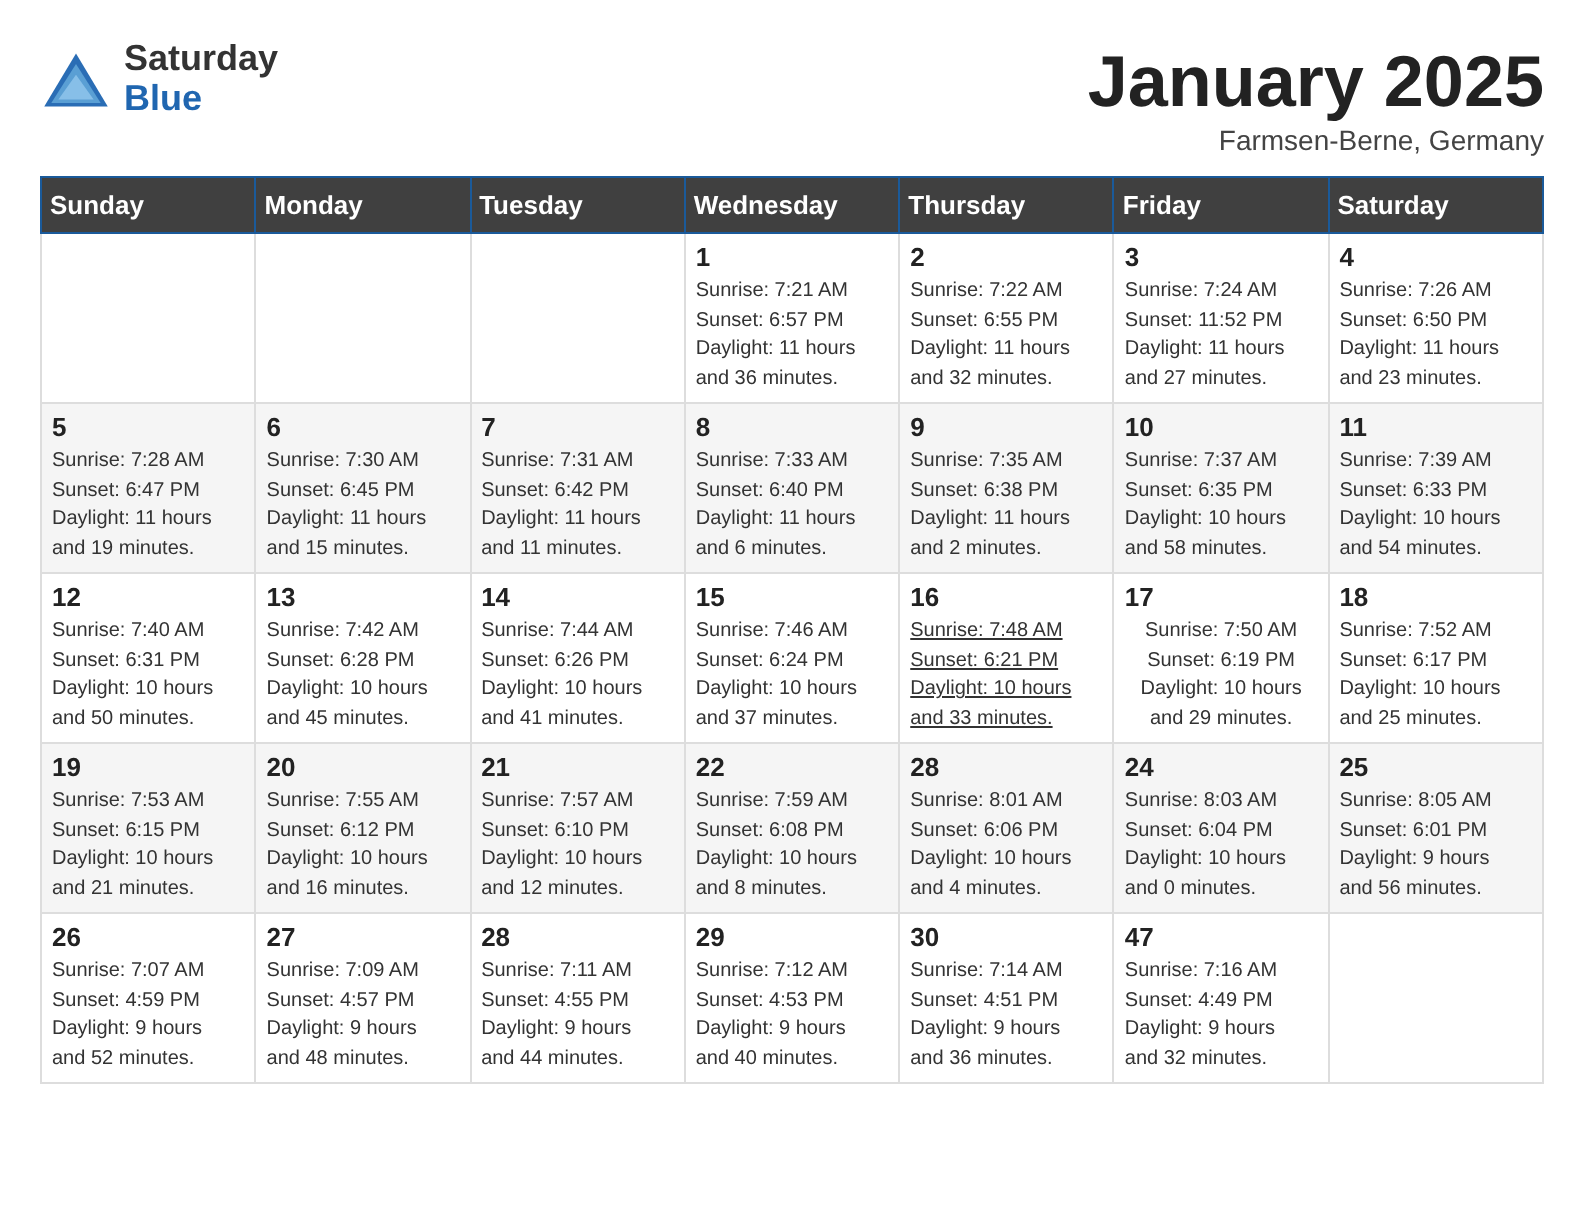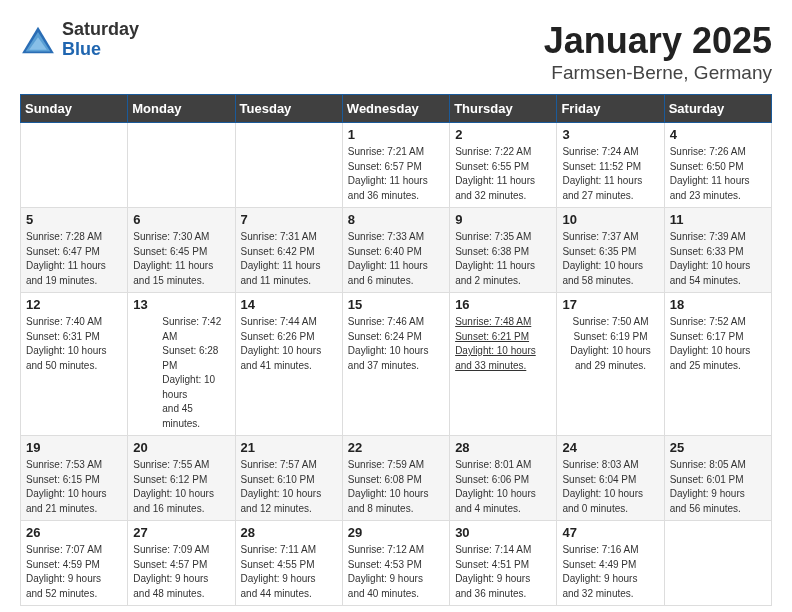--- a/index.html
+++ b/index.html
@@ -42,21 +42,21 @@
     }
     .title-block {
       text-align: right;
     }
     .month-title {
       font-size: 36px;
       font-weight: bold;
       color: #222;
     }
     .location {
-      font-size: 19px;
+      font-size: 14px;
       color: #444;
     }
     .calendar {
       width: 100%;
       border-collapse: collapse;
       border: 1px solid #ccc;
     }
     .calendar th {
       background: #404040;
       color: #fff;
@@ -217,21 +217,21 @@
       <tr>
         <td>
           <div class="day-num">12</div>
           <div class="day-info" style="white-space: pre-line;">Sunrise: 7:40 AM
 Sunset: 6:31 PM
 Daylight: 10 hours
 and 50 minutes.</div>
         </td>
         <td>
           <div class="day-num">13</div>
-          <div class="day-info" style="white-space: pre-line; margin-left: 29px;">Sunrise: 7:42 AM
+          <div class="day-info" style="white-space: pre-line;">Sunrise: 7:42 AM
 Sunset: 6:28 PM
 Daylight: 10 hours
 and 45 minutes.</div>
         </td>
         <td>
           <div class="day-num">14</div>
           <div class="day-info" style="white-space: pre-line;">Sunrise: 7:44 AM
 Sunset: 6:26 PM
 Daylight: 10 hours
 and 41 minutes.</div>

